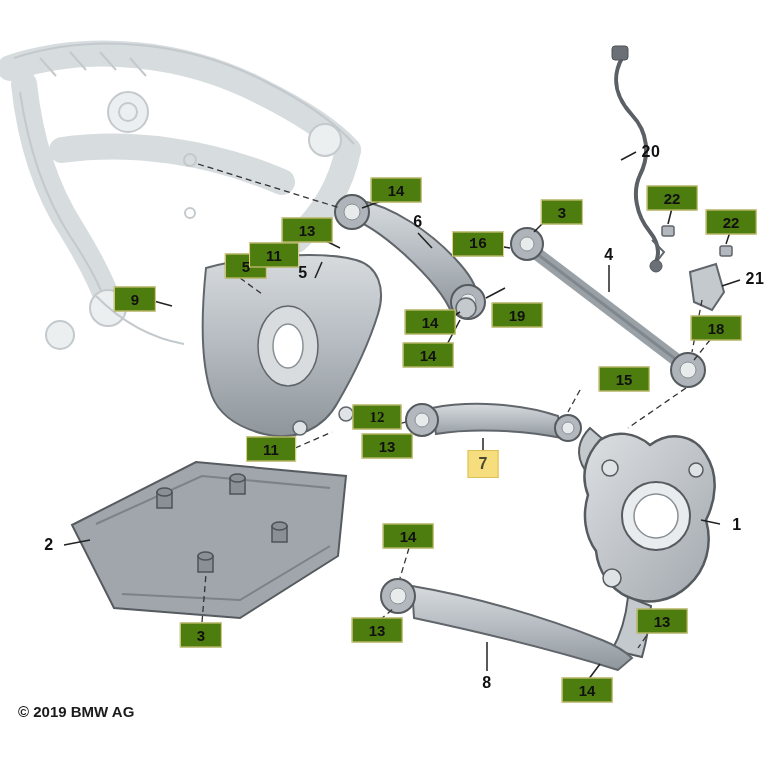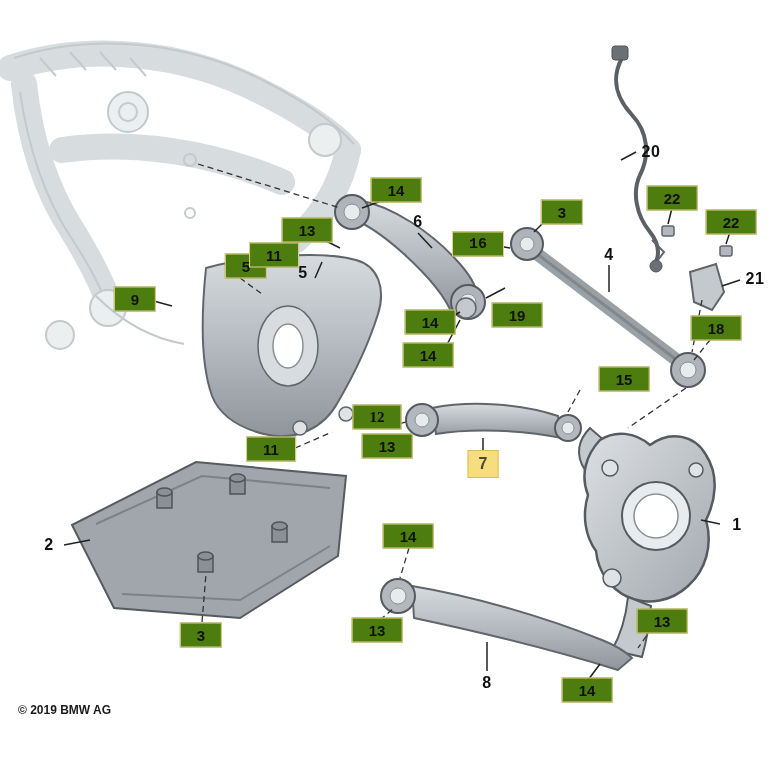--- a/index.html
+++ b/index.html
@@ -31,21 +31,21 @@
   .lbl.highlight {
     font-size:16px;
     background:#f6dd7d;
     border:1.5px solid #dcbf55;
     padding:5px 10px;
     color:#4a4a33;
   }
   .copyright {
     position:absolute;
     left:18px; top:703px;
-    font-size:12px;
+    font-size:15px;
     font-weight:bold;
     color:#1a1a1a;
   }
 </style>
 </head>
 <body>
 
 <div class="canvas">
 
   <svg class="art" width="778" height="778" viewBox="0 0 778 778">

